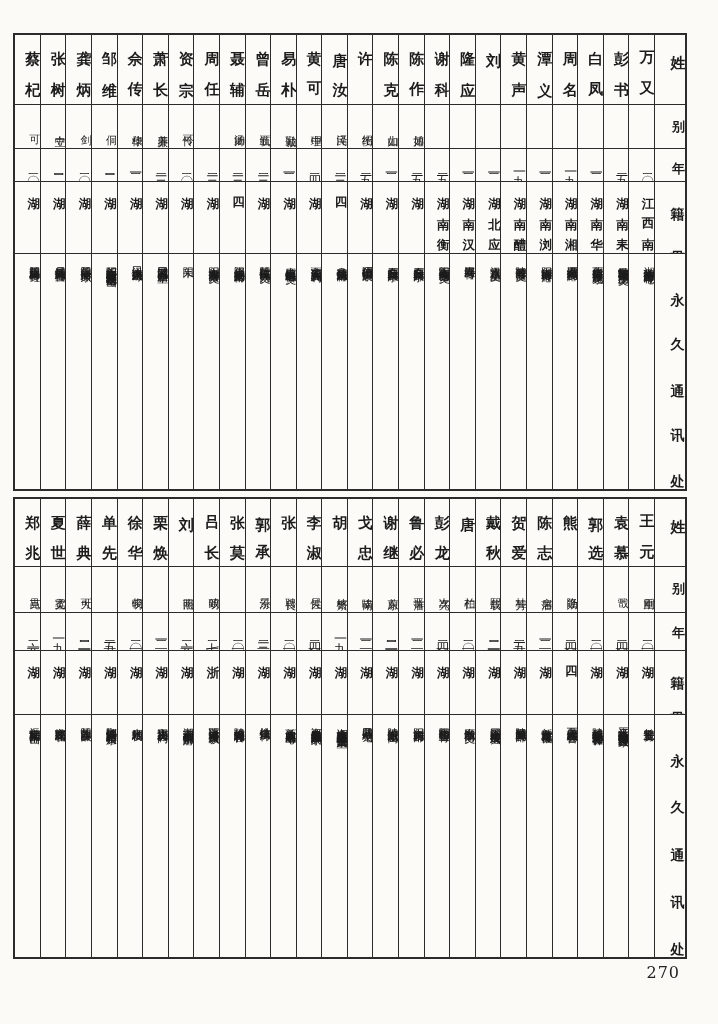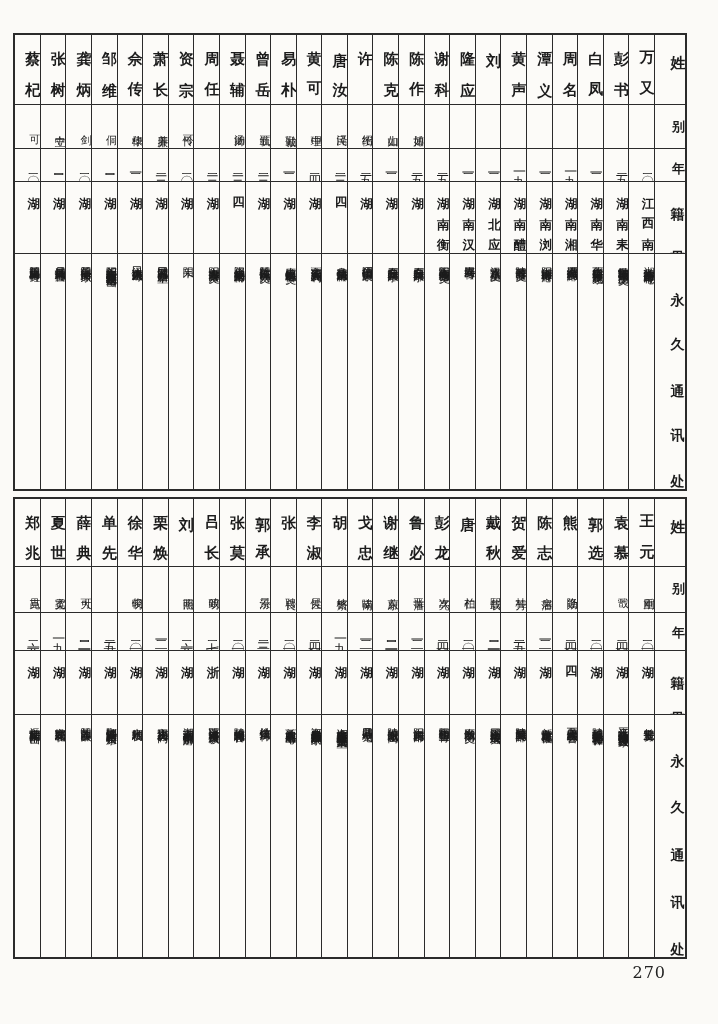--- a/index.html
+++ b/index.html
@@ -46,21 +46,21 @@
   .addr-cell{flex:1;font-size:11px;line-height:1.08;letter-spacing:0.5px;
     padding:4px 0 2px 0;text-align:start;}
   
   .hdr{font-weight:700;}
   .hdr.name-cell{font-size:15px;padding:8px 0;}
   .hdr.alias-cell{font-size:13px;font-weight:700;text-align:justify;text-align-last:justify;padding:5px 0;}
   .hdr.age-cell{font-size:13px;font-weight:700;text-align:justify;text-align-last:justify;padding:3px 0;}
   .hdr.native-cell{font-size:14px;padding:14px 0;}
   .hdr.addr-cell{font-size:14px;font-weight:700;text-align:justify;text-align-last:justify;padding:26px 0;}
   .page-number{
-    position:absolute;right:52px;top:963px;
+    position:absolute;right:38px;top:963px;
     font-size:16px;letter-spacing:1px;color:#222;
     font-family:"DejaVu Serif","Liberation Serif",serif;
   }
 </style>
 </head>
 <body>
 
 <div class="sheet">
 
   <div class="dir-table t1">

